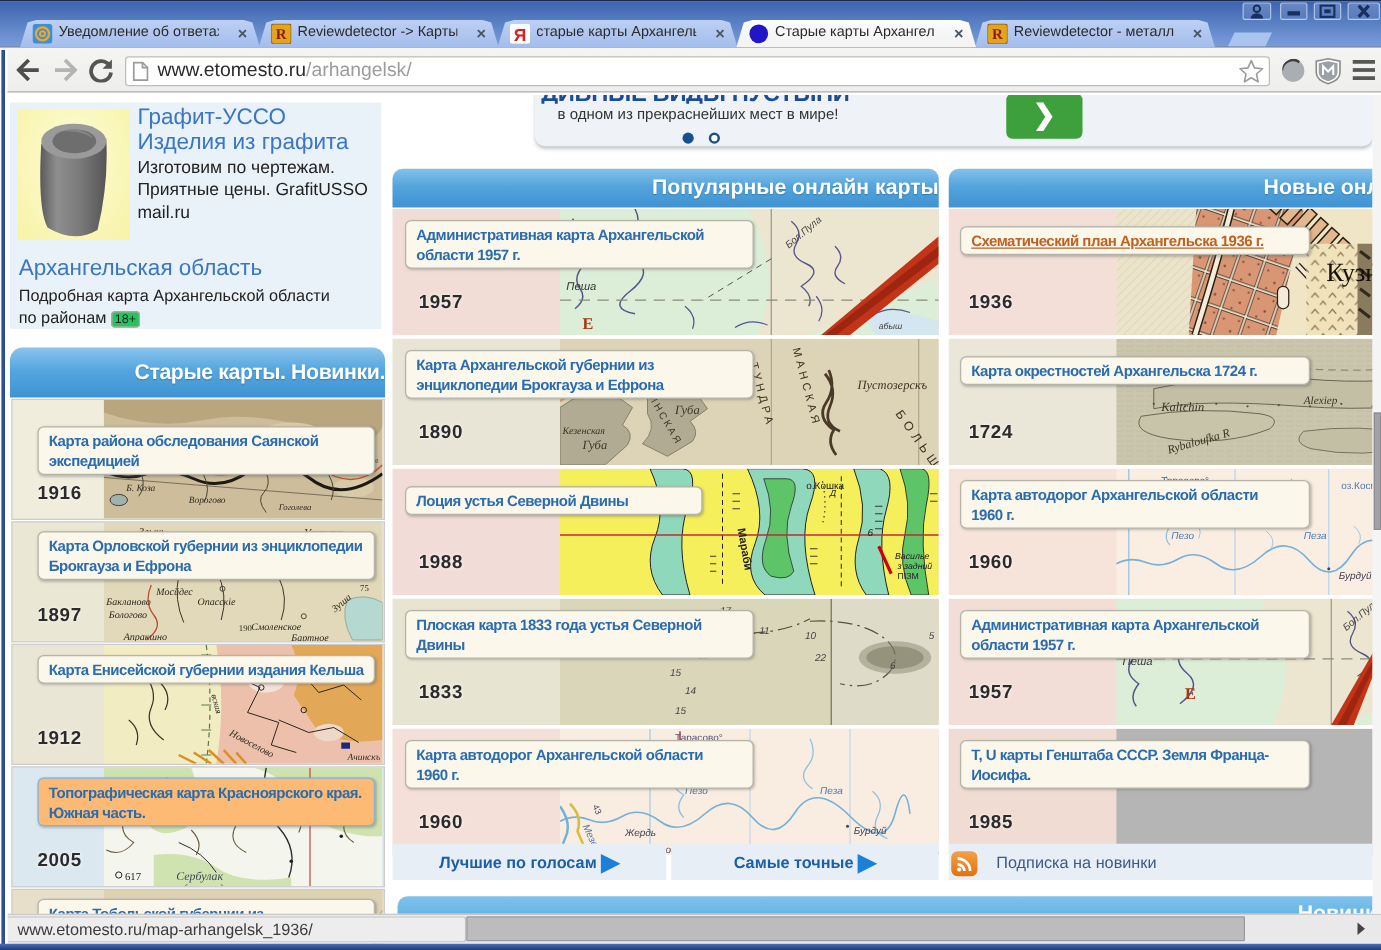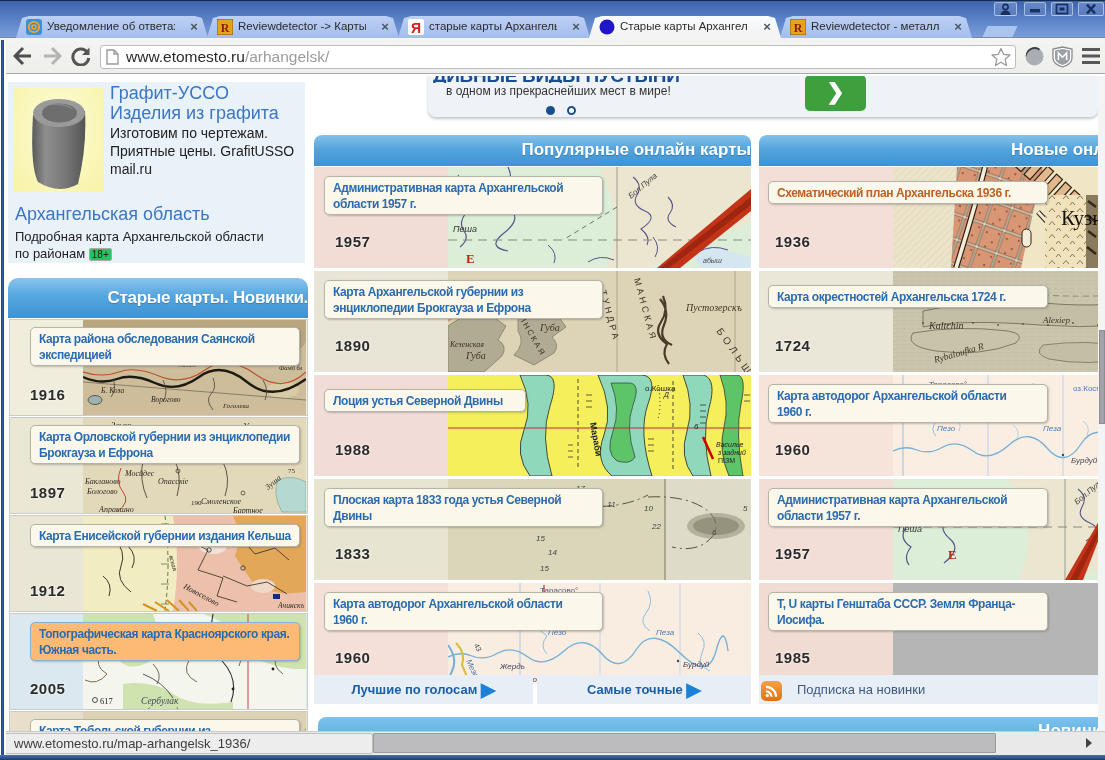--- a/index.html
+++ b/index.html
@@ -232,21 +232,21 @@
             <path d="M0,62 L223,80" stroke="#6a6454" stroke-width=".7"></path>
             <path d="M30,59 q4,10 -2,18 M80,60 q6,12 0,22 M130,58 q4,10 -2,16 t2,16 M180,60 q6,10 2,20" stroke="#4a4434" stroke-width=".8" fill="none"></path>
             <ellipse cx="12" cy="80" rx="7" ry="4.5" fill="#9fb3ae" stroke="#43403a" stroke-width=".8"></ellipse>
             <text x="18" y="73" font-size="7.5" font-style="italic" font-family="Liberation Serif,serif" fill="#2e2a20">Б. Коза</text>
             <text x="68" y="82" font-size="7.5" font-style="italic" font-family="Liberation Serif,serif" fill="#2e2a20">Ворогово</text>
             <text x="140" y="88" font-size="7" font-style="italic" font-family="Liberation Serif,serif" fill="#2e2a20">Гоголева</text>
             <text x="95" y="47" font-size="6.5" font-style="italic" font-family="Liberation Serif,serif" fill="#2e2a20">Самт.</text>
             <text x="196" y="50" font-size="6.5" font-style="italic" font-family="Liberation Serif,serif" fill="#2e2a20">Фамй бл</text>
           </svg>
         </div>
-<div class="tbox" style="left:20px;top:7px;width:270px">Карта района обследования Саянской<br>экспедицией</div>
+<div class="tbox" style="left:20px;top:21px;width:270px">Карта района обследования Саянской<br>экспедицией</div>
 <div class="yr" style="left:20px;top:66px">1916</div>
       </div>
 <div class="abs card scard" style="top:418px;background:#eae7d5">
 <div class="mapS">
           <svg width="223" height="95" viewBox="0 0 223 95">
             <rect width="223" height="95" fill="#e2d8ba"></rect>
             <path d="M195,62 q14,-6 28,2 l0,30 -24,0 q-10,-18 -4,-32" fill="#b5d8d0" stroke="#7ba096" stroke-width=".6"></path>
             <path d="M150,40 q30,10 50,2 M60,30 q40,12 90,6" stroke="#b0a482" stroke-width=".7" fill="none"></path>
             <path d="M38,50 q-6,14 2,24 t-6,20 M120,10 q4,12 -2,22" stroke="#c04838" stroke-width="1" fill="none"></path>
             <path d="M20,20 q30,16 60,10 t70,8 t60,-6 M90,38 q10,20 4,40 M140,44 q8,16 2,34 M60,42 q-4,20 4,38" stroke="#3a342a" stroke-width=".8" fill="none"></path>
@@ -391,21 +391,21 @@
             <path d="M255,62 l10,22" stroke="#cc0000" stroke-width="2.5"></path>
             <text x="197" y="16" font-size="8" fill="#222">о.Кошка</text>
             <text x="142" y="48" font-size="9" fill="#222" transform="rotate(80 142 48)" font-weight="bold">Мараби</text>
             <text x="268" y="72" font-size="7" font-style="italic" fill="#222">Василье</text>
             <text x="270" y="80" font-size="7" font-style="italic" fill="#222">з задний</text>
             <text x="270" y="88" font-size="7" fill="#222">ПІЗМ</text>
             <text x="246" y="54" font-size="8" font-style="italic" fill="#222">6</text>
             <text x="216" y="22" font-size="7" font-style="italic" fill="#222">Д</text>
           </svg>
         </div>
-<div class="tbox" style="left:10px;top:14px;width:202px">Лоция устья Северной Двины</div>
+<div class="tbox" style="left:10px;top:14px;width:238px">Лоция устья Северной Двины</div>
 <div class="yr" style="left:21px;top:66px">1988</div>
       </div>
 <div class="abs card ccard" style="top:479px;background:#e7e5d2">
 <div class="mapL">
           <svg width="303" height="101" viewBox="0 0 303 101">
             <rect width="303" height="101" fill="#d9d6ba"></rect>
             <rect x="217" y="0" width="86" height="101" fill="#dedcc8"></rect>
             <line x1="217" y1="0" x2="217" y2="101" stroke="#77745c" stroke-width="1"></line>
             <path d="M0,40 q60,-20 120,-14 q50,6 80,-10" stroke="#55523e" stroke-width="1" fill="none" stroke-dasharray="12 4 2 4"></path>
             <path d="M200,18 q40,-2 60,14 q14,12 4,26 q-14,16 -40,10" stroke="#55523e" stroke-width="1" fill="none" stroke-dasharray="12 4 2 4"></path>
@@ -504,21 +504,21 @@
             </g>
 <rect x="152" y="28" width="52" height="73" fill="url(#car)"></rect>
 <rect x="240" y="20" width="57" height="81" fill="url(#car)"></rect>
 <rect x="193" y="28" width="12" height="73" fill="#8a7a5e"></rect>
             <path d="M195,34 l8,6 M194,48 l9,7 M195,64 l8,6 M194,80 l9,7" stroke="#33291a" stroke-width="2.5"></path>
 <rect x="129" y="62" width="9" height="18" rx="4.5" fill="#f4ecd8" stroke="#2b2216" stroke-width="1"></rect>
 <text x="168" y="58" font-size="21" font-family="Liberation Serif,serif" fill="#14100a">Кузн</text>
 <path d="M10,32 l4,3 M30,20 l3,4" stroke="#333" stroke-width="1"></path>
 </svg>
         </div>
-<div class="tbox" style="left:9px;top:14px;width:280px;color:#c2601f;">Схематический план Архангельска 1936 г.</div>
+<div class="tbox" style="left:9px;top:14px;width:280px;color:#c2601f;text-decoration:underline">Схематический план Архангельска 1936 г.</div>
 <div class="yr" style="left:16px;top:66px">1936</div>
       </div>
 <div class="abs card rcard" style="top:271px;background:#eae6d8">
 <div class="mapR">
           <svg width="297" height="101" viewBox="0 0 297 101">
             <defs>
               <pattern id="etch" width="8" height="4" patternUnits="userSpaceOnUse">
                 <rect width="8" height="4" fill="#cac6ae"></rect>
                 <line x1="0" y1="2" x2="6" y2="1.6" stroke="#bdb99e" stroke-width=".6"></line>
               </pattern>

